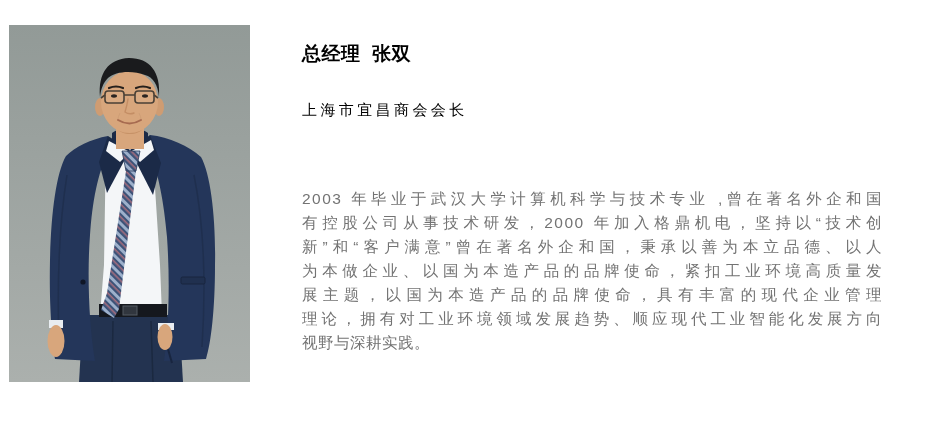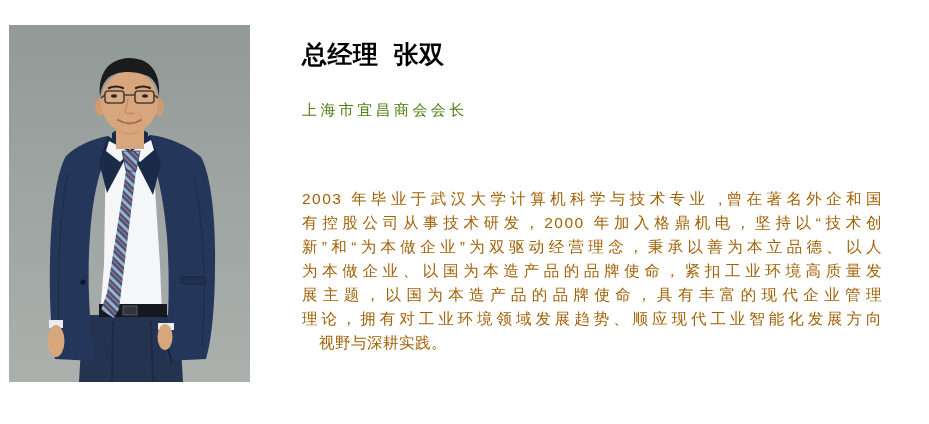--- a/index.html
+++ b/index.html
@@ -17,45 +17,44 @@
     position: absolute; left: 9px; top: 25px;
     width: 241px; height: 357px;
   }
   .photo svg { display: block; width: 100%; height: 100%; }
 
   
   .textcol { position: absolute; left: 302px; top: 0; width: 581px; height: 424px; }
 
   .name {
     position: absolute; left: 0; top: 39px; margin: 0;
-    font-size: 25px; line-height: 30px; font-weight: bold;
+    font-size: 19px; line-height: 30px; font-weight: bold;
     color: #000000; letter-spacing: 0.5px; white-space: pre;
   }
 
   .positions {
     position: absolute; left: 0; top: 99px;
     font-size: 15px; line-height: 22.5px;
-    letter-spacing: 3.4px; color: #4d7c0f;
+    letter-spacing: 3.4px; color: #000000;
   }
 
   .bio {
     position: absolute; left: 0; top: 187px; width: 581px;
-    font-size: 15.5px; line-height: 24px; color: #a16207;
+    font-size: 15.5px; line-height: 24px; color: #737373;
   }
   .bio-line {
     text-align: justify;
     text-align-last: justify;
     text-justify: inter-character;
     letter-spacing: 1.5px;
   }
   .bio-line.last {
     text-align: left;
     text-align-last: left;
     letter-spacing: 0.5px;
-    margin-left: 17px;
   }
 </style>
 </head>
 <body>
 
 <div class="page">
 
   <div class="photo">
     <svg viewBox="0 0 241 357" xmlns="http://www.w3.org/2000/svg">
       <defs>
@@ -133,21 +132,21 @@
   <div class="textcol">
     <h1 class="name">总经理  张双</h1>
 
     <div class="positions">
       <div>上海市宜昌商会会长</div>
     </div>
 
     <div class="bio">
       <div class="bio-line">2003 年毕业于武汉大学计算机科学与技术专业 ,曾在著名外企和国</div>
       <div class="bio-line">有控股公司从事技术研发，2000 年加入格鼎机电，坚持以“技术创</div>
-      <div class="bio-line">新”和“为本做企业”为双驱动经营理念，秉承以善为本立品德、以人</div>
+      <div class="bio-line">新”和“客户满意”曾在著名外企和国，秉承以善为本立品德、以人</div>
       <div class="bio-line">为本做企业、以国为本造产品的品牌使命，紧扣工业环境高质量发</div>
       <div class="bio-line">展主题，以国为本造产品的品牌使命，具有丰富的现代企业管理</div>
       <div class="bio-line">理论，拥有对工业环境领域发展趋势、顺应现代工业智能化发展方向</div>
       <div class="bio-line last">视野与深耕实践。</div>
     </div>
   </div>
 
 </div>
 
 </body></html>

